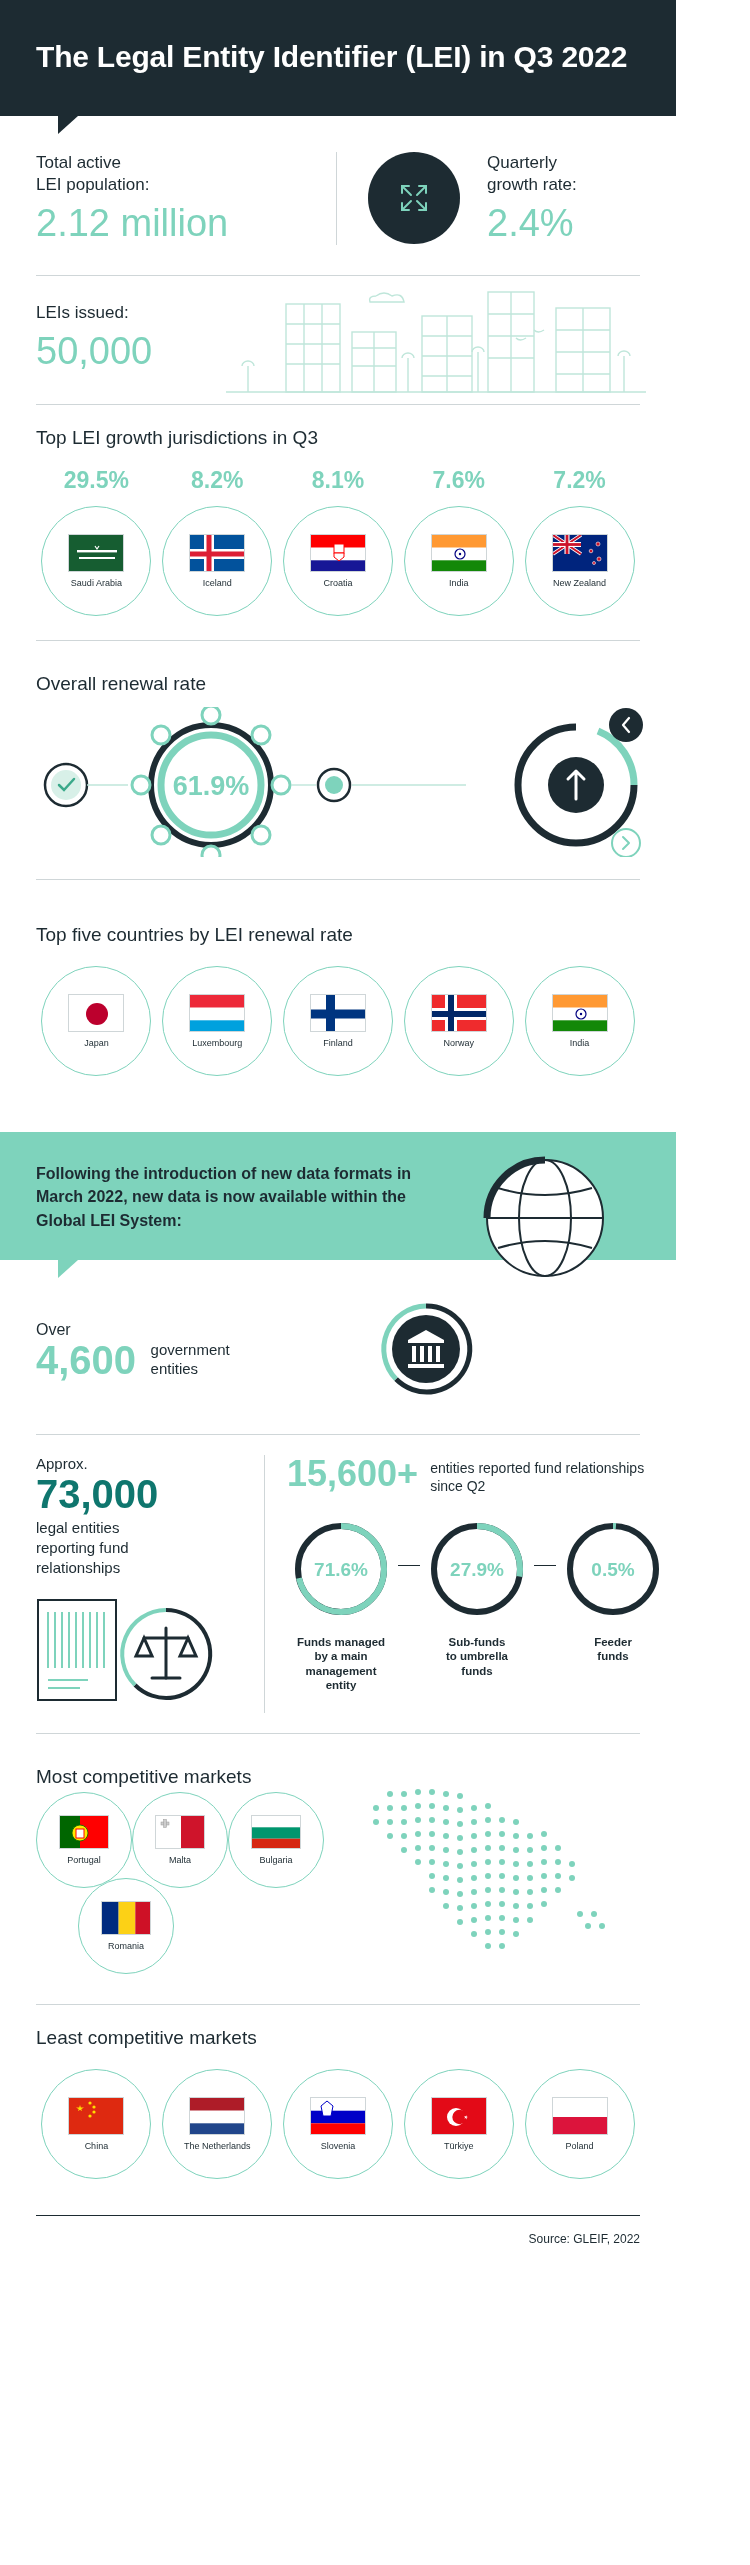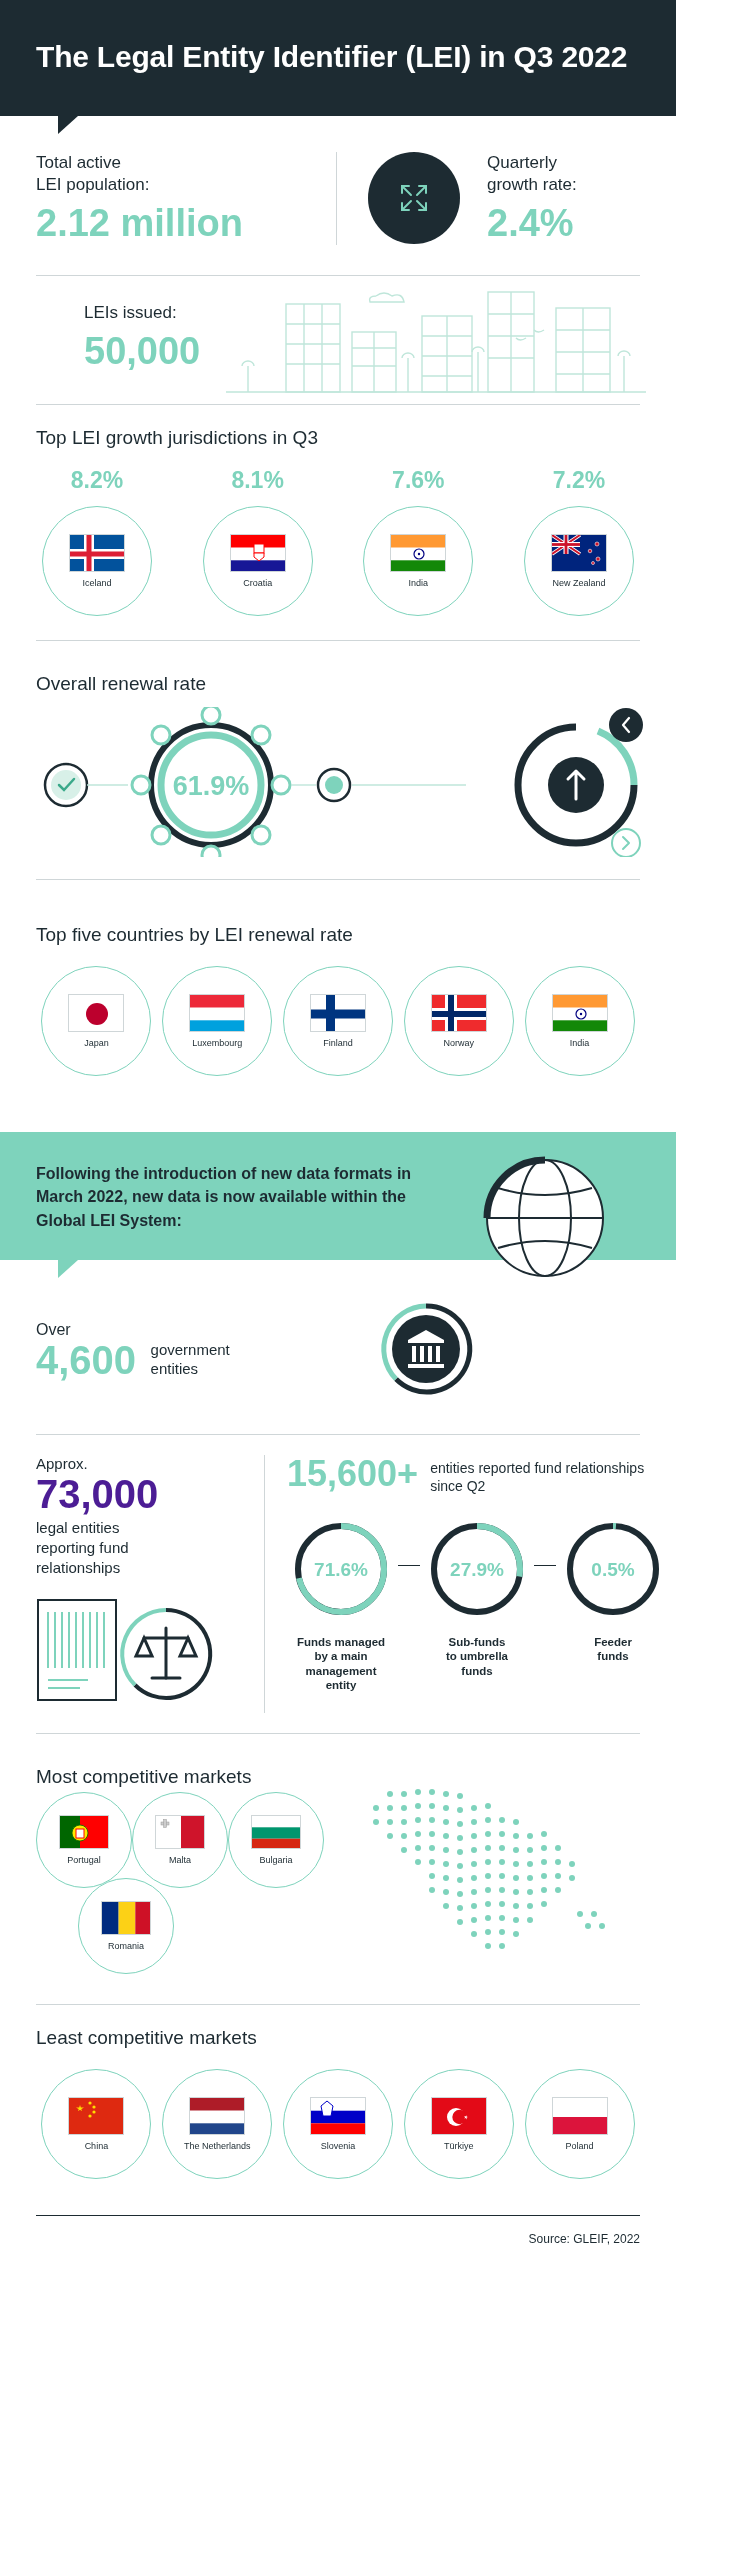--- a/index.html
+++ b/index.html
@@ -36,37 +36,37 @@
   .body-pad { padding: 0 36px; }
 
   .divider { height: 1px; background: #cfd6d8; margin: 0; }
 
   
   .sec1 { display: flex; align-items: center; padding: 36px 0 30px 0; }
   .sec1 .left { flex: 0 0 300px; }
   .label-dark { font-size: 17px; line-height: 1.35; color: #1d2b32; }
   .big-teal {
     color: #7ed3bc;
-    font-weight: bold;
+    font-weight: normal;
     font-size: 38px;
     line-height: 1.1;
     margin-top: 6px;
   }
   .sec1 .vline { width: 1px; background: #cfd6d8; align-self: stretch; margin: 0 22px 0 0; }
   .sec1 .mid { flex: 0 0 110px; display: flex; justify-content: center; }
   .expand-circle {
     width: 92px; height: 92px; border-radius: 50%;
     background: #1d2b32;
     display: flex; align-items: center; justify-content: center;
   }
   .sec1 .right { flex: 1; padding-left: 18px; }
 
   
   .sec2 { position: relative; padding: 26px 0 18px 0; min-height: 128px; }
-  .sec2 .txt { position: relative; z-index: 3; margin-left: 48px; }
+  .sec2 .txt { position: relative; z-index: 3; }
   .sec2 .city { position: absolute; right: -6px; top: 10px; z-index: 1; opacity: 1; }
 
   
   .sec-title { font-size: 19px; color: #1d2b32; padding: 22px 0 4px 0; }
   .flagrow { display: flex; justify-content: space-between; padding: 14px 0 24px 0; }
   .flagcell { width: 122px; text-align: center; }
   .pct { color: #7ed3bc; font-weight: bold; font-size: 23px; margin-bottom: 12px; }
   .circle-flag {
     width: 110px; height: 110px; border-radius: 50%;
     border: 1.5px solid #7ed3bc;
@@ -115,21 +115,21 @@
   .govrow { display: flex; align-items: center; padding: 34px 0 26px 0; }
   .govtext { flex: 0 0 330px; }
   .govtext .over { font-size: 16px; color: #1d2b32; }
   .govtext .num { color: #7ed3bc; font-weight: bold; font-size: 40px; line-height: 1.05; display: inline-block; vertical-align: middle;}
   .govtext .suffix { display: inline-block; font-size: 15px; line-height: 1.25; vertical-align: middle; margin-left: 10px; }
 
   
   .fundwrap { display: flex; padding: 20px 0 20px 0; }
   .fundleft { flex: 0 0 228px; padding-right: 18px; }
   .fundleft .approx { font-size: 15px; color: #1d2b32; }
-  .fundleft .bignum { color: #4c1d95; font-weight: bold; font-size: 40px; line-height: 1.1; }
+  .fundleft .bignum { color: #0f766e; font-weight: bold; font-size: 40px; line-height: 1.1; }
   .fundleft .desc { font-size: 15px; line-height: 1.35; margin-top: 2px; }
   .fundright { flex: 1; border-left: 1px solid #cfd6d8; padding-left: 22px; }
   .fund-head { display: flex; align-items: flex-start; }
   .fund-head .bignum2 { color: #7ed3bc; font-weight: bold; font-size: 36px; line-height: 1.05; white-space: nowrap;}
   .fund-head .txt2 { font-size: 14px; line-height: 1.3; margin-left: 12px; padding-top: 4px; }
   .donuts { display: flex; align-items: flex-start; margin-top: 22px; }
   .donut-col { width: 108px; text-align: center; }
   .donut-dash { width: 22px; height: 1px; background: #1d2b32; margin: 48px 3px 0 3px; }
   .donut-lbl { font-size: 11.5px; font-weight: bold; line-height: 1.25; margin-top: 10px; }
 
@@ -250,20 +250,34 @@
         </svg>
       </div>
     </div>
 
     <div class="divider"></div>
 
     <div>
       <div class="sec-title">Top LEI growth jurisdictions in Q3</div>
       <div class="flagrow">
 
+        <div class="flagcell">
+          <div class="pct">29.5%</div>
+          <div class="circle-flag">
+            <div class="flag">
+              <svg width="56" height="38" viewBox="0 0 56 38">
+                  <rect width="56" height="38" fill="#165d31"></rect>
+                  <rect x="8" y="15" width="40" height="2.4" fill="#fff"></rect>
+                  <path d="M10 22 h36 v2 h-36z" fill="#fff"></path>
+                  <path d="M26 11 l2 3 l2 -3" stroke="#fff" stroke-width="1.2" fill="none"></path>
+                </svg>
+            </div>
+            <div class="cname">Saudi Arabia</div>
+          </div>
+        </div>
 
         <div class="flagcell">
           <div class="pct">8.2%</div>
           <div class="circle-flag">
             <div class="flag">
               <svg width="56" height="38" viewBox="0 0 56 38">
                   <rect width="56" height="38" fill="#02529c"></rect>
                   <rect x="14" y="0" width="10" height="38" fill="#fff"></rect>
                   <rect x="0" y="14" width="56" height="10" fill="#fff"></rect>
                   <rect x="16.5" y="0" width="5" height="38" fill="#dc1e35"></rect>

